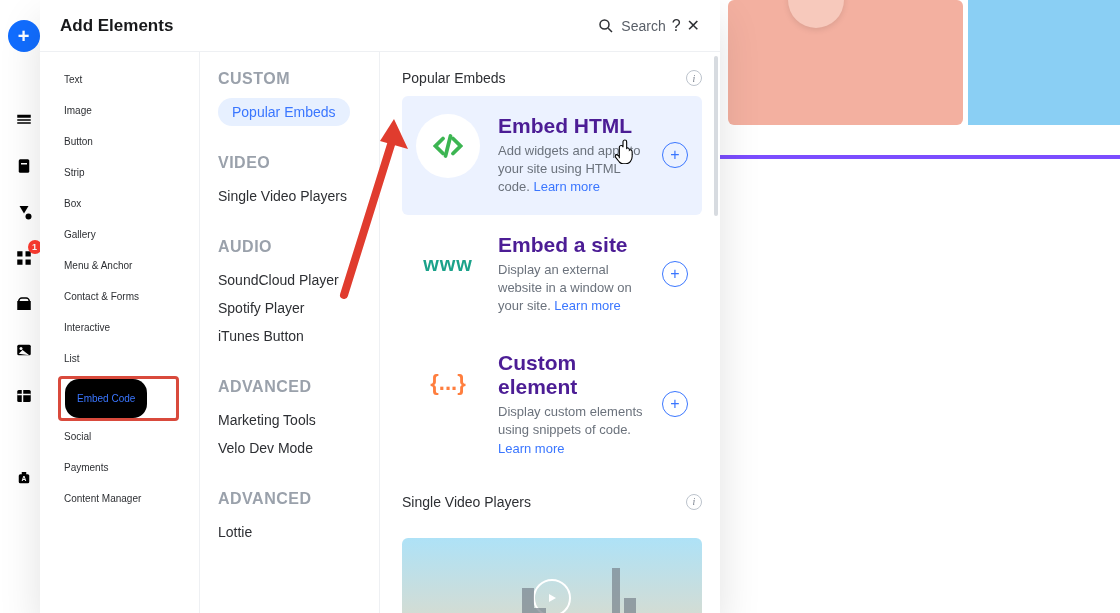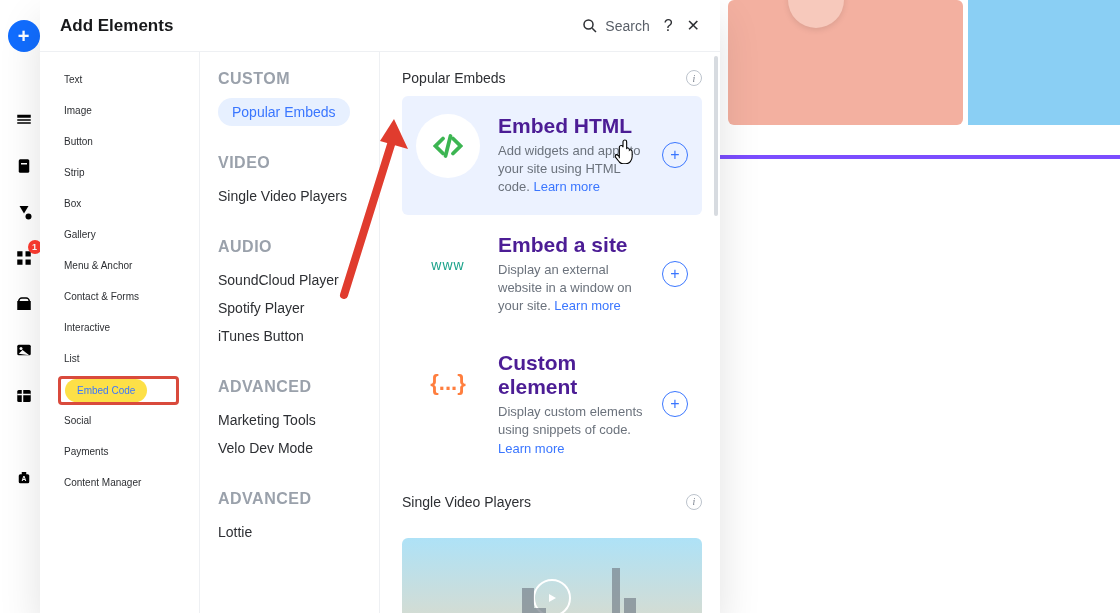--- a/index.html
+++ b/index.html
@@ -16,28 +16,28 @@
   .canvas-bg { position:absolute; left:48px; top:0; right:0; height:613px; }
   .bg-pink { position:absolute; left:680px; top:0; width:235px; height:125px; background:#f3b0a0; border-radius:6px; }
   .bg-blue { position:absolute; left:920px; top:0; width:300px; height:125px; background:#8acff4; }
   .bg-circ { position:absolute; left:740px; top:-28px; width:56px; height:56px; border-radius:50%; background:#f7c9bc; box-shadow:0 2px 6px rgba(0,0,0,.1);}
   .bg-line { position:absolute; left:668px; top:155px; right:0; height:4px; background:#7b4dff;}
 
   
   .panel { position:absolute; left:40px; top:0; width:680px; height:613px; background:#fff; box-shadow:0 20px 40px rgba(0,0,0,.12); display:flex; flex-direction:column; }
   .panel-head { height:52px; display:flex; align-items:center; padding:0 20px; border-bottom:1px solid #eef0f3;}
   .panel-title { font-size:17px; font-weight:700; color:#18191b; }
-  .head-right { margin-left:auto; display:flex; align-items:center; gap:14px; color:#2d2f33;}
+  .head-right { margin-left:auto; display:flex; align-items:center; gap:6px; color:#2d2f33;}
   .search-box { display:flex; align-items:center; gap:6px; color:#595f68; font-size:14px; cursor:pointer;}
   .hdr-icon { font-size:16px; color:#2d2f33; cursor:pointer;}
 
   .panel-body { flex:1; display:flex; overflow:hidden;}
   .col1 { width:160px; border-right:1px solid #eef0f3; padding:14px 0 14px 24px; overflow:auto;}
   .col1-item { font-size:10px; color:#2d2f33; padding:8px 10px 8px 0; cursor:pointer; display:inline-block; }
-  .col1-item.active { color:#3a76ff; background:#fde047; border-radius:14px; padding:6px 12px; display:inline-block; position:relative;}
+  .col1-item.active { color:#3a76ff; background:#000000; border-radius:14px; padding:14px 12px; display:inline-block; position:relative;}
   .col1-row.highlighted { border:3px solid #d94a3c; border-radius:4px; margin:2px 20px 2px -6px; padding-left:4px; }
   .col1-row { line-height:1.1; margin-bottom:4px;}
 
   .col2 { width:180px; border-right:1px solid #eef0f3; padding:18px 0 18px 18px; overflow:auto;}
   .c2-section { margin-bottom:28px;}
   .c2-head { font-size:16px; font-weight:700; color:#9aa1ab; letter-spacing:0.5px; margin-bottom:10px;}
   .c2-item { font-size:14px; color:#2d2f33; padding:6px 0; cursor:pointer;}
   .c2-item.active { color:#3a76ff; background:#e7f0ff; border-radius:14px; padding:6px 14px; display:inline-block;}
 
   .col3 { flex:1; padding:18px 18px 18px 22px; overflow:auto; position:relative;}
@@ -61,21 +61,21 @@
   .arrow-ann { position:absolute; left:332px; top:115px; width:80px; height:190px; pointer-events:none;}
 
   
   .hand-cursor { position:absolute; left:612px; top:138px; width:22px; height:26px; pointer-events:none;}
 
   
   .col3::-webkit-scrollbar{width:6px;}
 
   
   .ic-svg { width:18px; height:18px; }
-  .txt-www { color:#1ba28a; font-size:14px; font-weight:400; letter-spacing:1px;}
+  .txt-www { color:#1ba28a; font-size:20px; font-weight:700; letter-spacing:1px;}
   .txt-brace { color:#ff7e3e; font-size:22px; font-weight:700;}
 
   .scroll-track{position:absolute; right:0; top:52px; bottom:0; width:8px;}
   .scroll-thumb{position:absolute; right:2px; top:4px; width:4px; height:160px; background:#d7dbe0; border-radius:2px;}
 </style>
 </head>
 <body>
 
 <div class="canvas-bg">
   <div class="bg-pink"></div>

